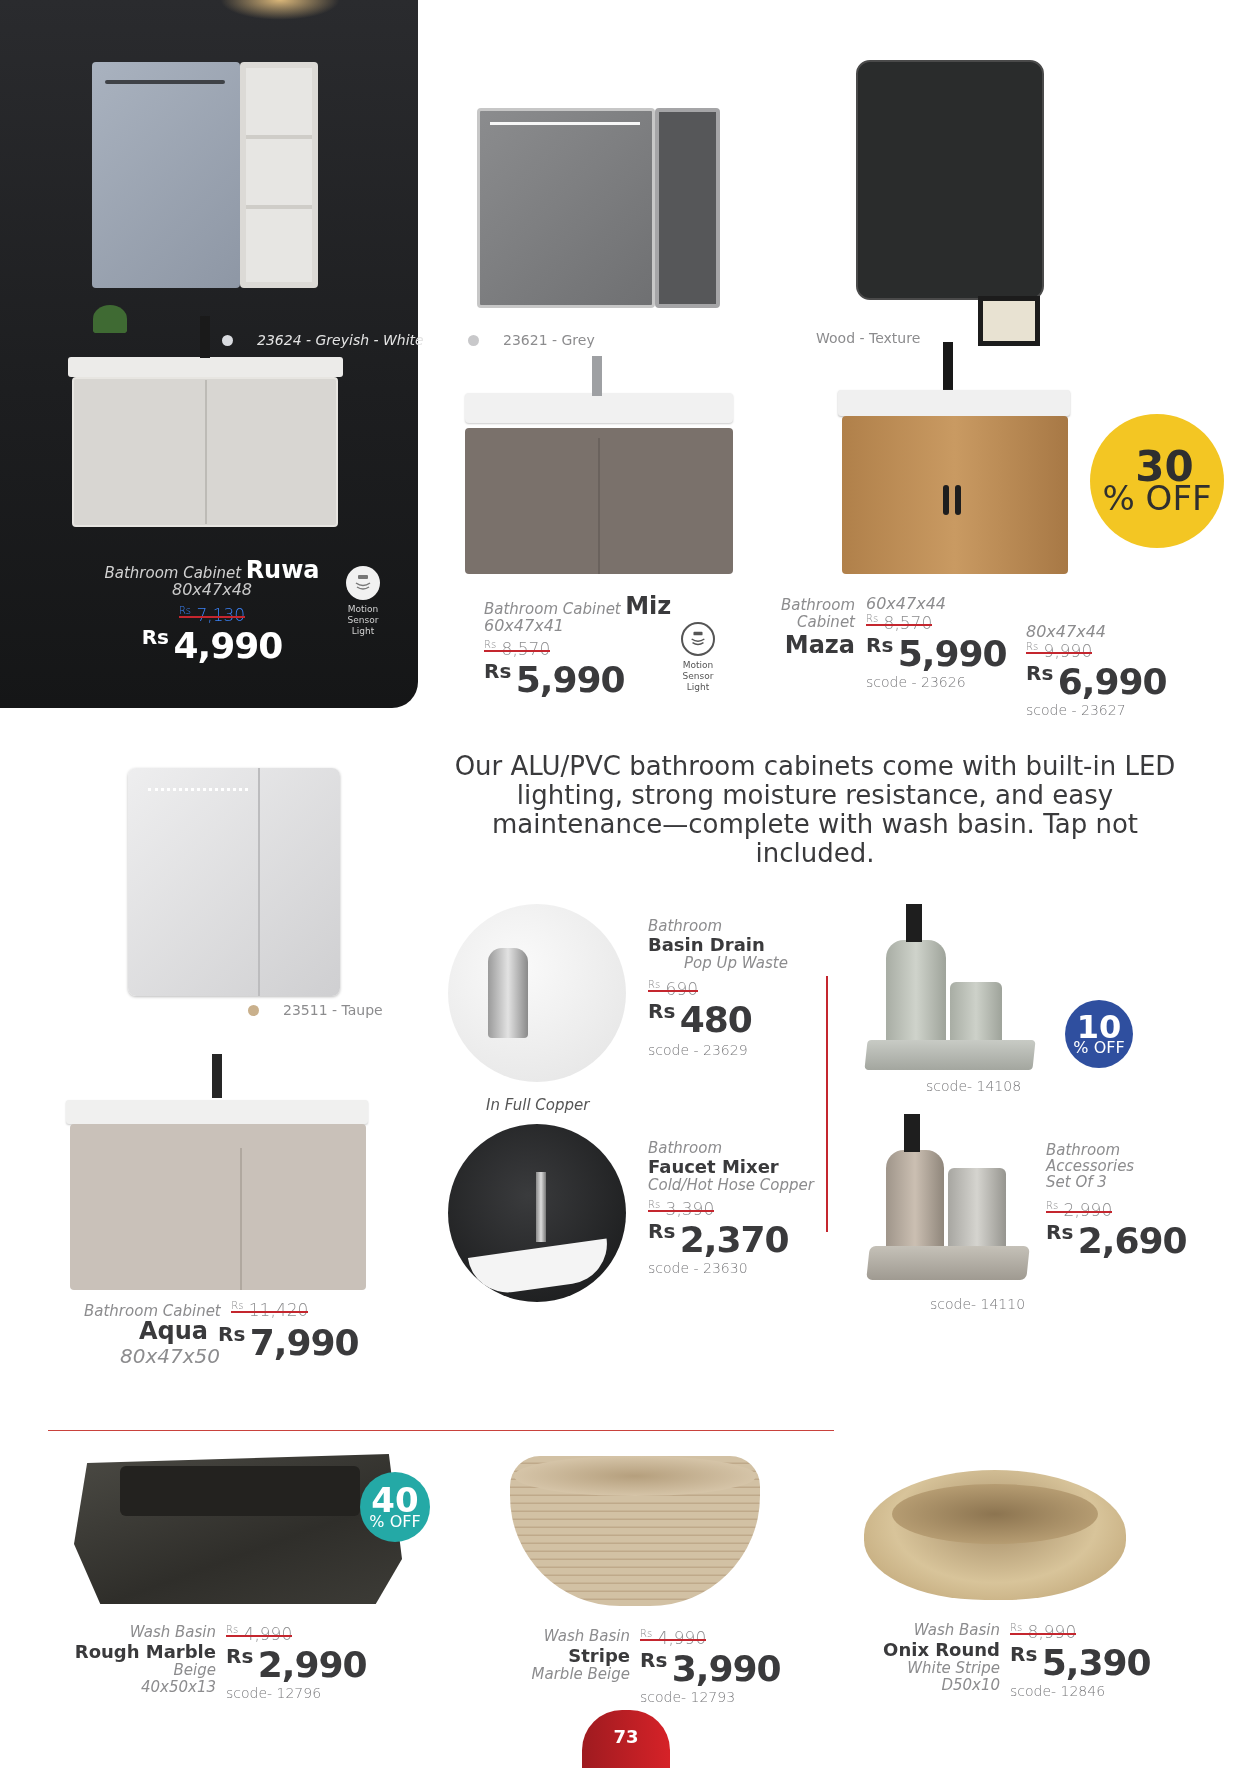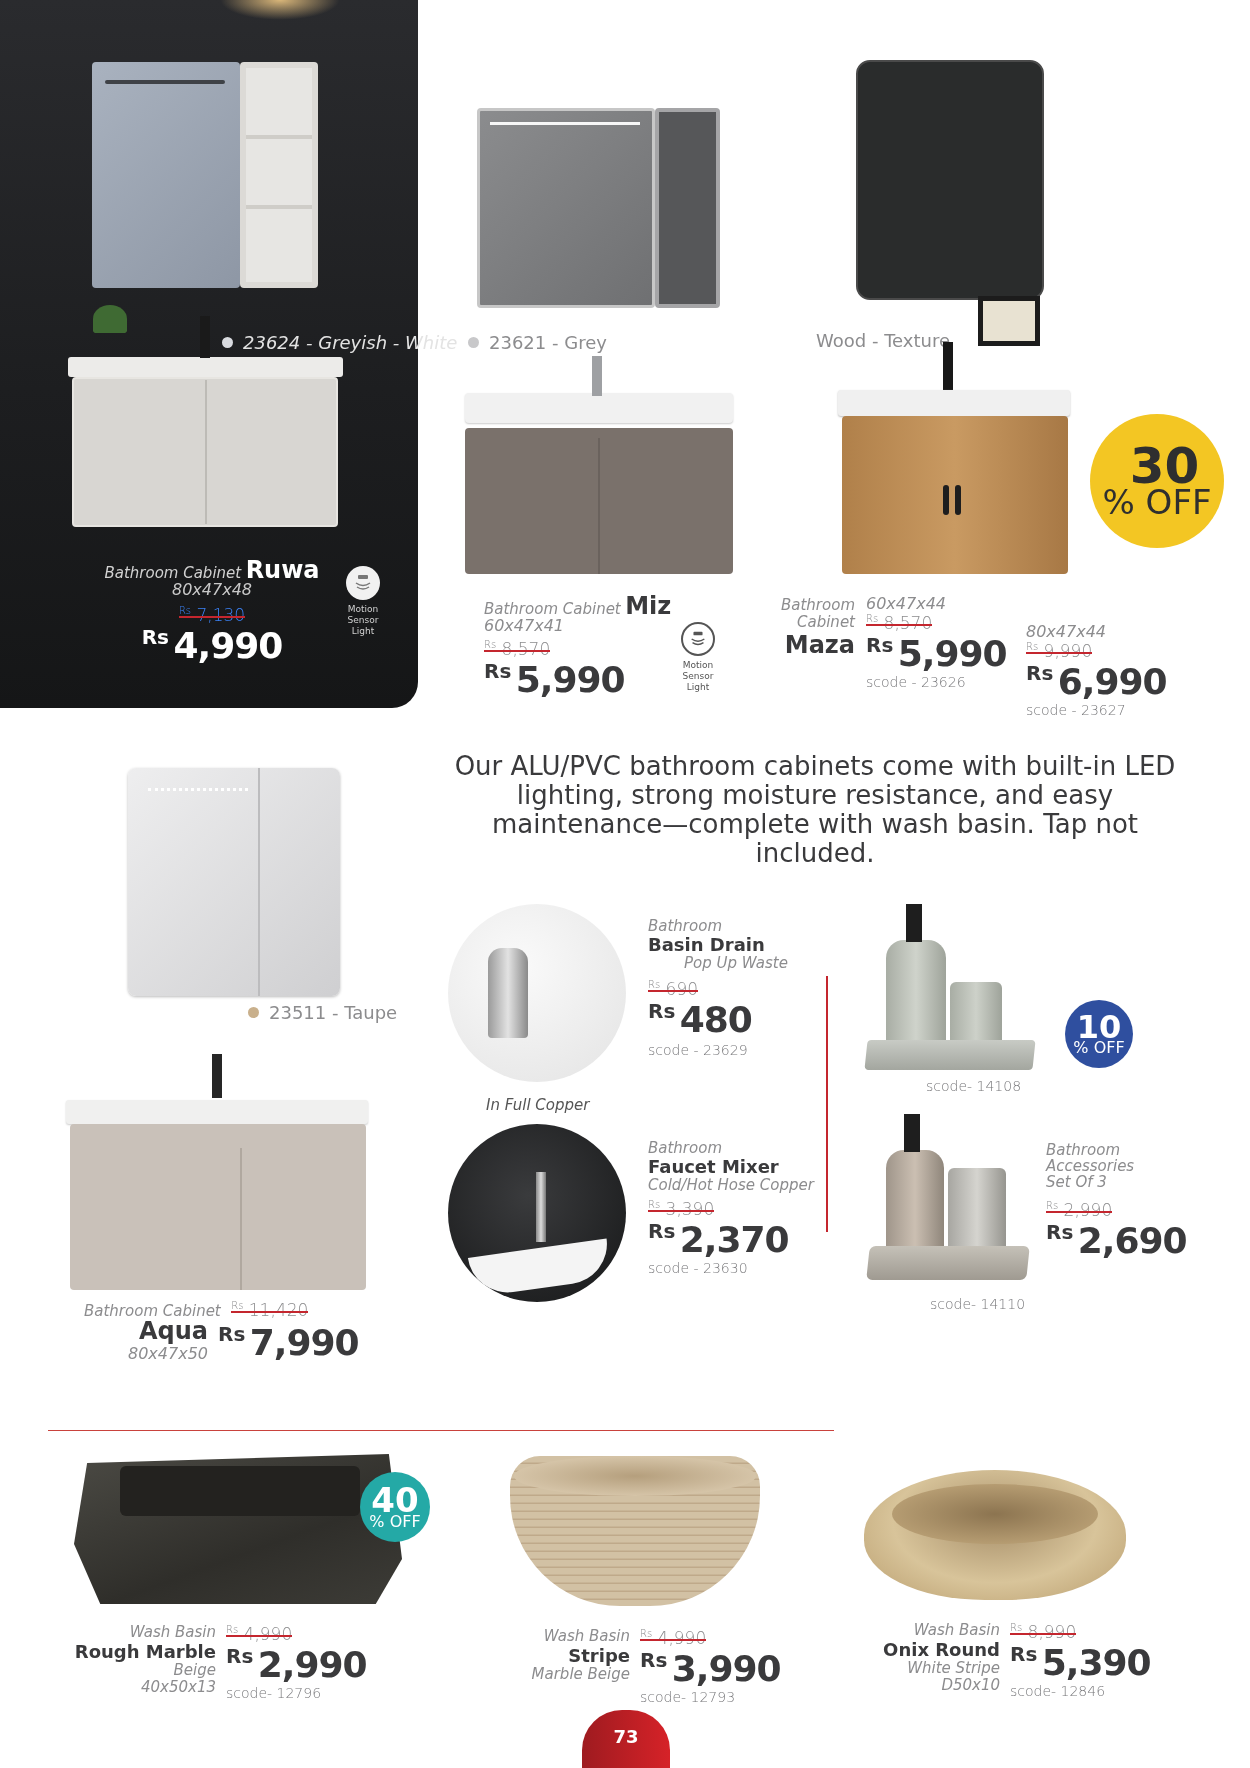--- a/index.html
+++ b/index.html
@@ -8,21 +8,21 @@
   .dark-panel { left: 0; top: 0; width: 418px; height: 708px; background: linear-gradient(180deg,#2a2b2e 0%,#1d1e20 55%,#151617 100%); border-bottom-right-radius: 26px; }
   .lamp-glow { left: 220px; top: -20px; width: 120px; height: 40px; background: radial-gradient(ellipse at center,#d9b679 0%,rgba(217,182,121,0) 70%); }
   .light-t { font-family: "DejaVu Sans", sans-serif; font-weight: 300; font-style: italic; color: #8c8c8e; }
   .bold-t { font-family: "DejaVu Sans", sans-serif; font-weight: 700; color: #3a3a3c; }
   .price-rs { font-family: "DejaVu Sans", sans-serif; font-weight: 700; font-size: 20px; vertical-align: top; }
   .price-big { font-family: "DejaVu Sans", sans-serif; font-weight: 700; font-size: 36px; letter-spacing: -1px; }
   .old-price { font-family: "DejaVu Sans", sans-serif; font-weight: 300; font-size: 17px; color: #8c8c8e; position: relative; display: inline-block; }
   .old-price .rs-sm { font-size: 10px; vertical-align: top; }
   .old-price::after { content: ""; position: absolute; left: 0; right: 0; top: 55%; height: 2px; background: #c4262e; }
   .scode { font-family: "DejaVu Sans", sans-serif; font-weight: 300; font-size: 14px; color: #77777a; }
-  .swatch-label { font-family: "DejaVu Sans", sans-serif; font-size: 18px; color: #8c8c8e; display: flex; align-items: center; gap: 10px; }
+  .swatch-label { font-family: "DejaVu Sans", sans-serif; font-size: 14px; color: #8c8c8e; display: flex; align-items: center; gap: 24px; }
   .dot { width: 11px; height: 11px; border-radius: 50%; display: inline-block; }
   .badge { border-radius: 50%; display: flex; flex-direction: column; align-items: center; justify-content: center; color: #fff; font-family: "DejaVu Sans", sans-serif; line-height: 0.85; }
   .badge .num { font-weight: 700; }
   .badge .off { font-weight: 400; }
   .sensor { display: flex; flex-direction: column; align-items: center; font-family: "DejaVu Sans", sans-serif; font-size: 9px; text-align: center; line-height: 1.2; }
   .sensor .circ { width: 34px; height: 34px; border-radius: 50%; display: flex; align-items: center; justify-content: center; margin-bottom: 4px; }
   
   .img { border-radius: 4px; }
   .blurb { left: 445px; top: 752px; width: 740px; text-align: center; font-family: "DejaVu Sans", sans-serif; font-size: 26px; line-height: 29px; color: #3a3a3c; }
   .tagline { font-family: "DejaVu Sans", sans-serif; font-weight: 700; color: #b21f24; font-size: 29px; line-height: 37px; text-align: right; }
@@ -109,21 +109,21 @@
 <div class="abs swatch-label" style="left:816px;top:330px;">
   <span>Wood - Texture</span>
 </div>
 <div class="abs" style="left:943px;top:342px;width:10px;height:52px;background:#181818;"></div>
 <div class="abs" style="left:838px;top:390px;width:232px;height:26px;background:#f0f0f0;border-radius:3px;box-shadow:0 1px 2px #bbb;"></div>
 <div class="abs img" style="left:842px;top:416px;width:226px;height:158px;background:linear-gradient(90deg,#b0804a,#c99a62,#a77845);"></div>
 <div class="abs" style="left:943px;top:485px;width:6px;height:30px;background:#1e1e1e;border-radius:3px;"></div>
 <div class="abs" style="left:955px;top:485px;width:6px;height:30px;background:#1e1e1e;border-radius:3px;"></div>
 
 <div class="abs badge" style="left:1090px;top:414px;width:134px;height:134px;background:#f3c623;color:#2f2f2f;">
-  <span class="num" style="font-size:50px;margin-left:15px;">30</span>
+  <span class="num" style="font-size:42px;margin-left:15px;">30</span>
   <span class="off" style="font-size:34px;">% OFF</span>
 </div>
 
 <div class="abs right" style="left:770px;top:597px;width:85px;">
   <div class="light-t" style="font-size:15px;line-height:17px;">Bathroom</div>
   <div class="light-t" style="font-size:15px;line-height:17px;">Cabinet</div>
   <div class="bold-t" style="font-size:24px;">Maza</div>
 </div>
 <div class="abs" style="left:866px;top:594px;">
   <div class="light-t" style="font-size:16px;">60x47x44</div>
@@ -151,21 +151,21 @@
 <div class="abs" style="left:66px;top:1100px;width:302px;height:24px;background:#f0f0ef;border-radius:3px;box-shadow:0 1px 2px #ccc;"></div>
 <div class="abs img" style="left:70px;top:1124px;width:296px;height:166px;background:#c9c1b9;"></div>
 <div class="abs" style="left:240px;top:1148px;width:2px;height:142px;background:#b0a89f;"></div>
 
 <div class="abs" style="left:84px;top:1300px;">
   <span class="light-t" style="font-size:15px;">Bathroom Cabinet</span>
   <span class="old-price" style="margin-left:6px;"><span class="rs-sm">Rs</span> <span>11,420</span></span>
 </div>
 <div class="abs right" style="left:120px;top:1318px;width:88px;">
   <div class="bold-t" style="font-size:24px;line-height:26px;">Aqua</div>
-  <div class="light-t" style="font-size:16px;">80x47x50</div>
+  <div class="light-t" style="font-size:20px;">80x47x50</div>
 </div>
 <div class="abs" style="left:218px;top:1322px;"><span class="price-rs">Rs</span> <span class="price-big">7,990</span></div>
 
 <div class="abs" style="left:448px;top:904px;width:178px;height:178px;border-radius:50%;background:radial-gradient(circle at 40% 35%,#fafafa,#e3e3e3);"></div>
 <div class="abs" style="left:488px;top:948px;width:40px;height:90px;background:linear-gradient(90deg,#9a9a9a,#e2e2e2,#8a8a8a);border-radius:14px 14px 4px 4px;"></div>
 <div class="abs" style="left:648px;top:918px;">
   <div class="light-t" style="font-size:15px;line-height:16px;">Bathroom</div>
   <div class="bold-t" style="font-size:18px;line-height:21px;">Basin Drain</div>
   <div class="light-t" style="font-size:15px;line-height:16px;margin-left:36px;">Pop Up Waste</div>
   <div style="margin-top:8px;"><span class="old-price"><span class="rs-sm">Rs</span> <span>690</span></span></div>

